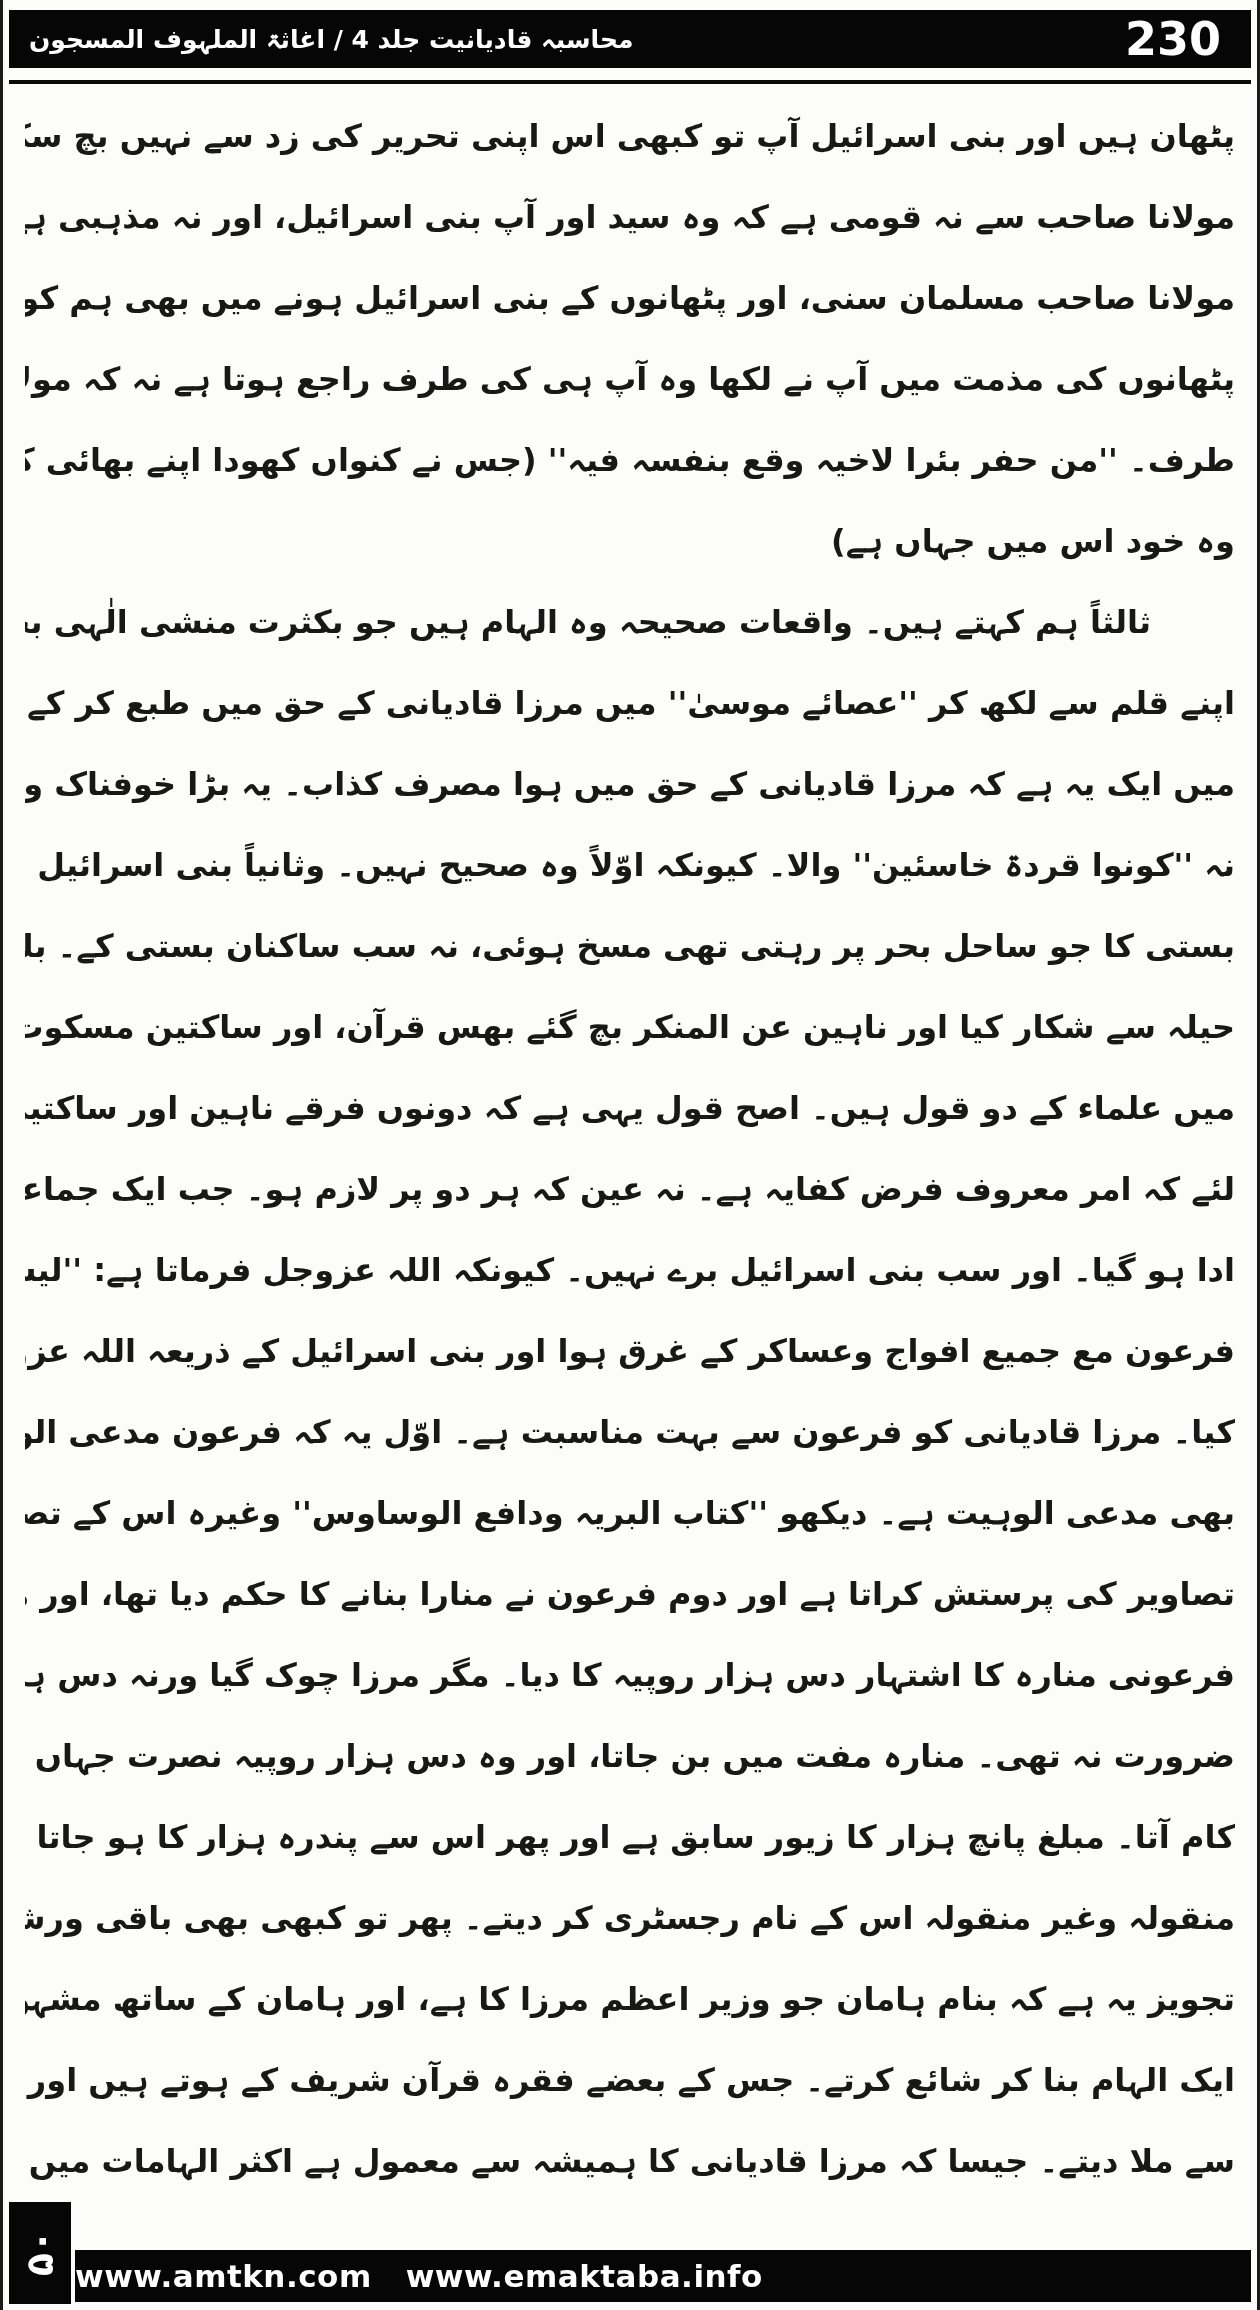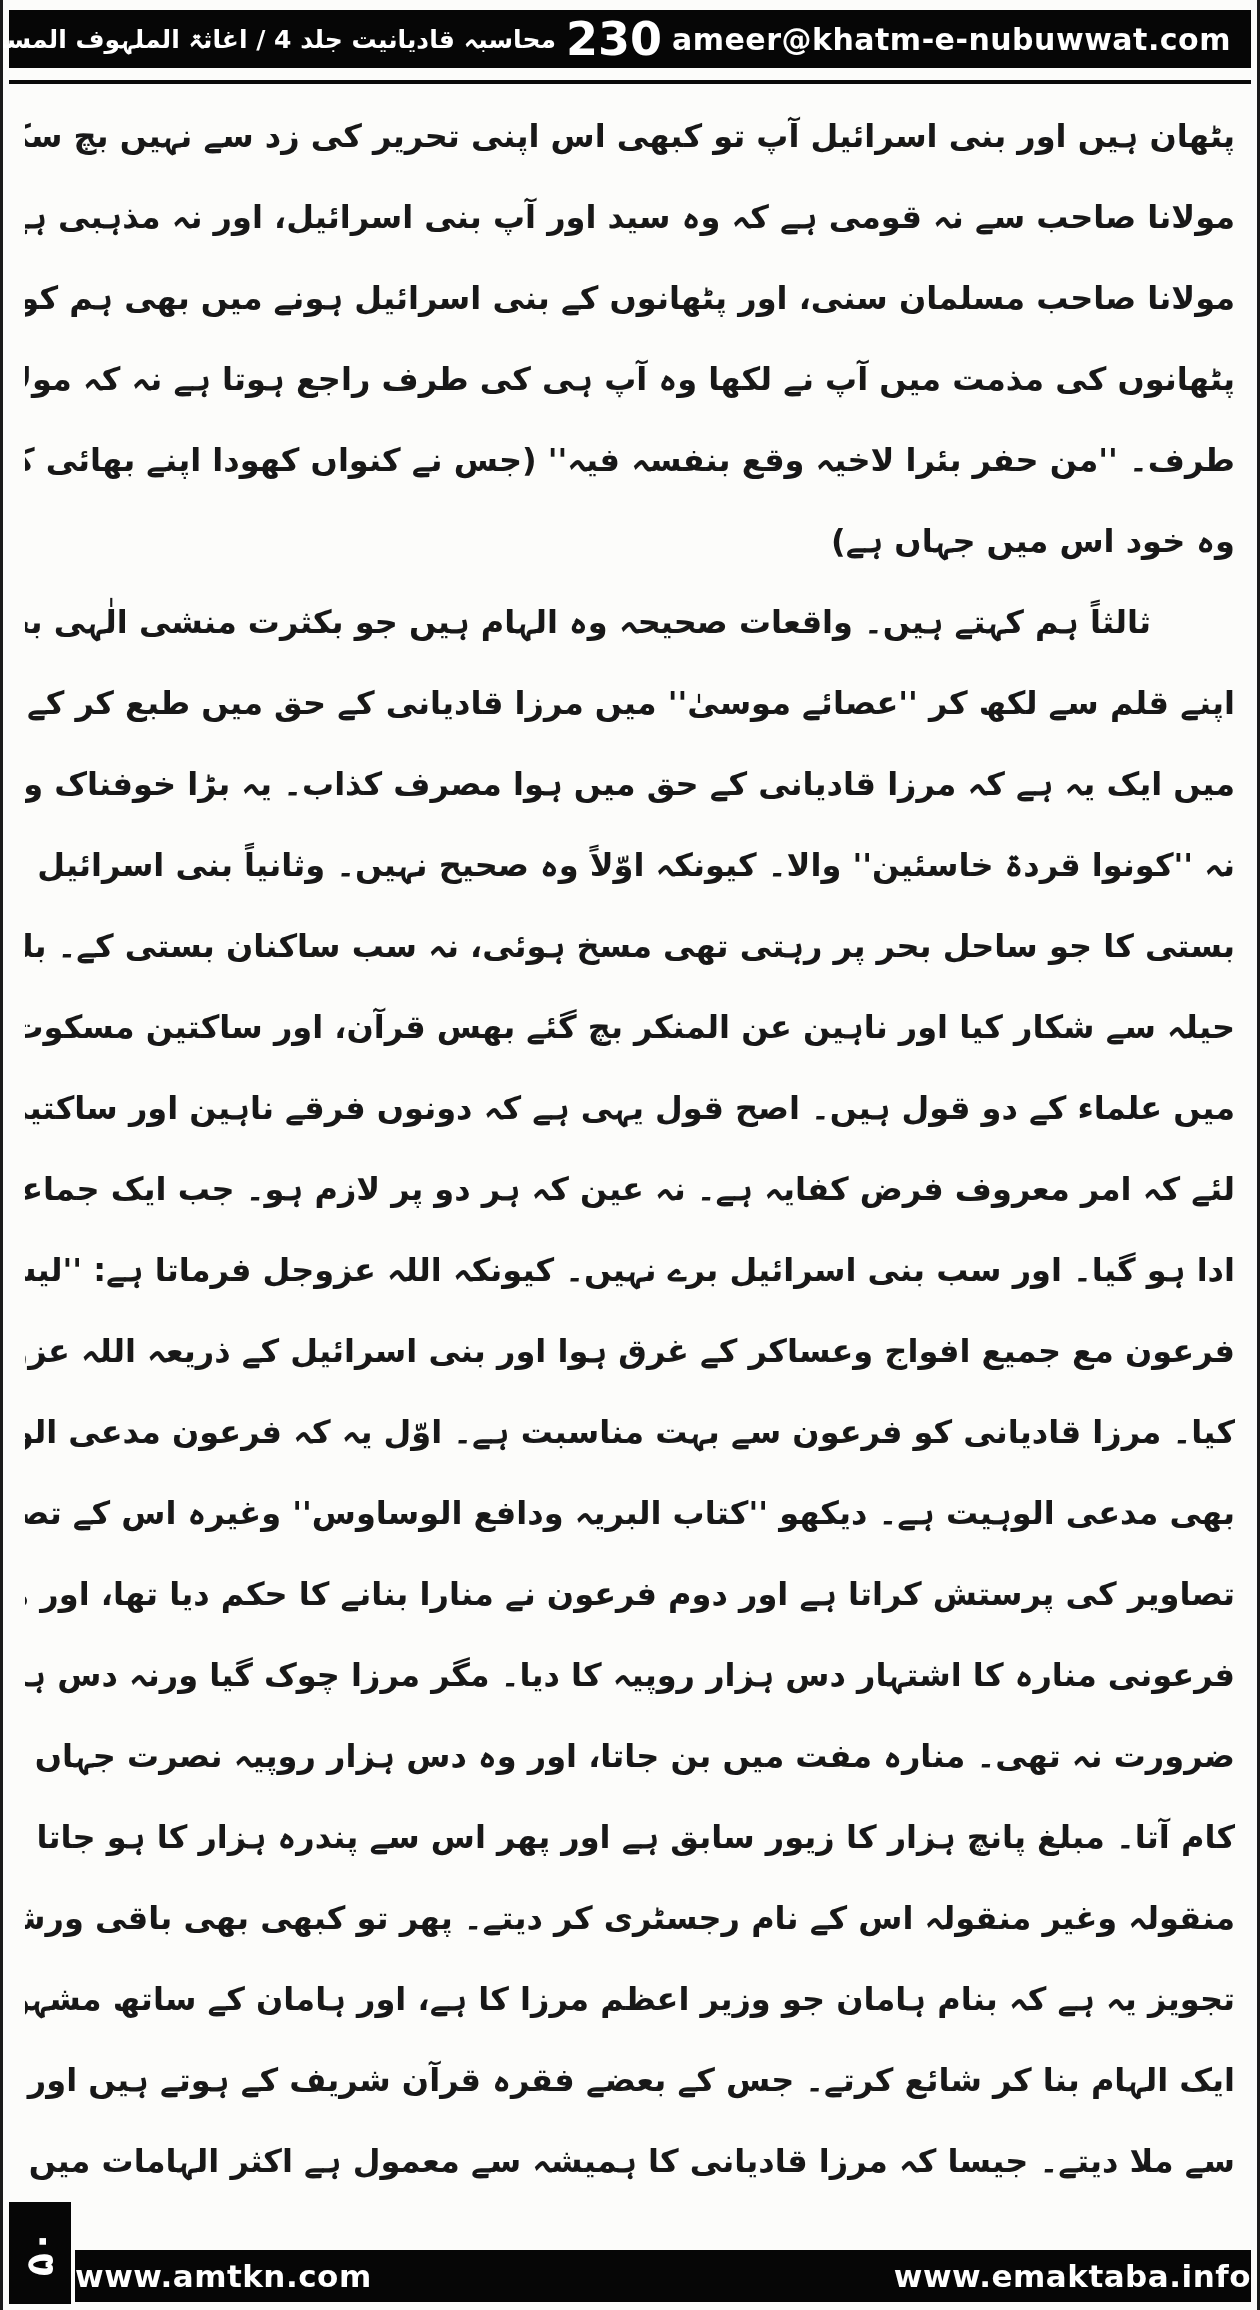--- a/index.html
+++ b/index.html
@@ -61,34 +61,33 @@
     background:#060606;color:#ffffff;
     display:flex;align-items:center;justify-content:center;
   }
   .side-pagenum-box span{
     transform:rotate(-90deg);
     font-size:38px;font-weight:bold;line-height:1;
   }
   .footer-bar{
     position:absolute;left:72px;right:6px;bottom:8px;height:52px;
     background:#060606;color:#ffffff;
-    display:flex;align-items:center;justify-content:space-between;
+    display:flex;align-items:center;justify-content:flex-start;
     gap:34px;
     direction:ltr;
     font-weight:bold;font-size:31px;letter-spacing:0.5px;
     white-space:nowrap;
   }
 </style>
 </head>
 <body>
 
 <div class="page">
 
   <div class="header-bar">
-    <span class="header-email">ameer@khatm-e-nubuwwat.com</span>
     <span class="header-pagenum">230</span>
     <span class="header-title">محاسبہ قادیانیت جلد 4 / اغاثۃ الملہوف المسجون</span>
   </div>
 
   <div class="header-rule"></div>
 
   <div class="body-text">
       <div class="line">پٹھان ہیں اور بنی اسرائیل آپ تو کبھی اس اپنی تحریر کی زد سے نہیں بچ سکتے، اور اخوۃ آپ کے</div>
       <div class="line">مولانا صاحب سے نہ قومی ہے کہ وہ سید اور آپ بنی اسرائیل، اور نہ مذہبی ہے کہ آپ مرزائی اور</div>
       <div class="line">مولانا صاحب مسلمان سنی، اور پٹھانوں کے بنی اسرائیل ہونے میں بھی ہم کو تامل ہے۔ پھر جو کچھ</div>

